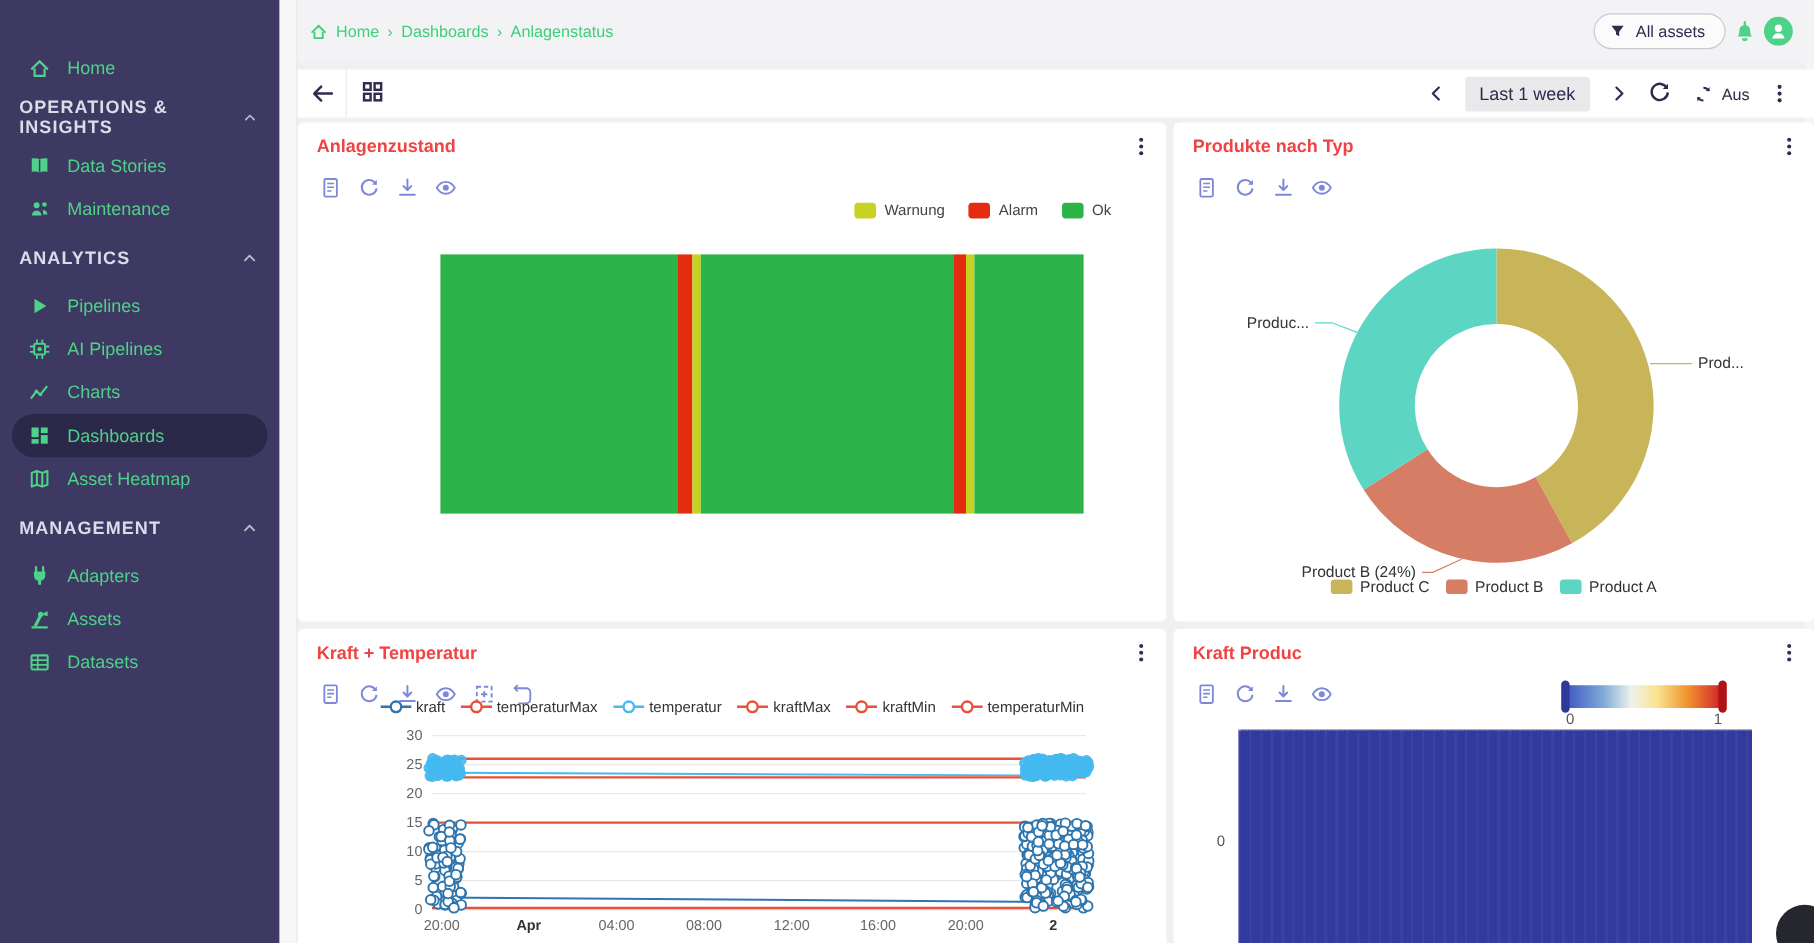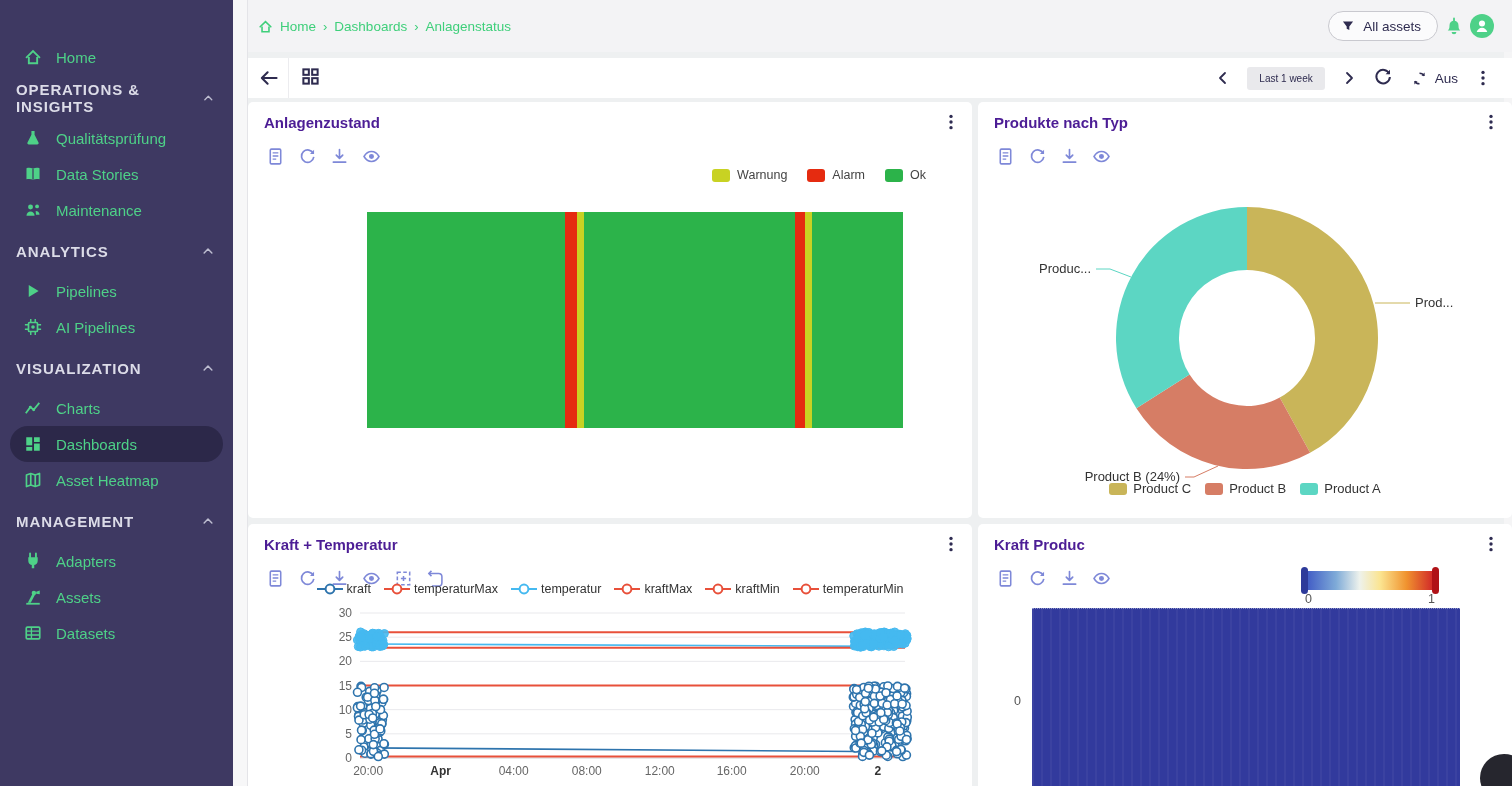--- a/index.html
+++ b/index.html
@@ -40,27 +40,27 @@
   .avatar { width:24px; height:24px; border-radius:50%; background:#4ed188; display:flex; align-items:center; justify-content:center; cursor:pointer; }
 
   
   .dash-toolbar { position:absolute; left:248px; top:58px; width:1264px; height:40px; background:#ffffff; display:flex; align-items:center; }
   .tb-left { display:flex; align-items:center; height:100%; }
   .tb-btn { width:22px; height:22px; color:#2e2b4f; cursor:pointer; }
   .tb-back-wrap { padding:0 8px 0 10px; height:100%; display:flex; align-items:center; border-right:1px solid #ececef; }
   .tb-grid-wrap { padding:0 12px; display:flex; align-items:center; }
   .tb-right { margin-left:auto; display:flex; align-items:center; gap:16px; padding-right:20px; }
   .tb-chevron { width:16px; height:16px; color:#2e2b4f; cursor:pointer; }
-  .time-range { background:#e9e9ec; border-radius:3px; padding:6px 12px; font-size:10px; color:#2e2b4f; cursor:pointer; }
+  .time-range { background:#e9e9ec; border-radius:3px; padding:6px 12px; font-size:15px; color:#2e2b4f; cursor:pointer; }
   .auto-refresh { display:flex; align-items:center; gap:7px; color:#2e2b4f; font-size:13.5px; cursor:pointer; }
   .kebab { width:18px; height:18px; color:#2e2b4f; cursor:pointer; }
 
   
   .panel { position:absolute; background:#ffffff; border-radius:5px; }
-  .panel-title { position:absolute; left:16px; top:12px; font-size:15px; font-weight:bold; color:#4c1d95; }
+  .panel-title { position:absolute; left:16px; top:12px; font-size:15px; font-weight:bold; color:#ef4444; }
   .panel-kebab { position:absolute; right:12px; top:11px; width:18px; height:18px; color:#2f2c52; cursor:pointer; }
   .tool-row { position:absolute; left:18px; top:45px; display:flex; align-items:center; gap:13px; color:#7e88d8; }
   .tool-row .ticon { width:19px; height:19px; cursor:pointer; }
 
   
   .status-legend { position:absolute; right:46px; top:66px; display:flex; align-items:center; gap:20px; }
   .status-legend .sl-item { display:flex; align-items:center; gap:7px; font-size:12.5px; color:#444; }
   .status-legend .sl-swatch { width:18px; height:13px; border-radius:3px; }
   .status-bar { position:absolute; left:119px; top:110px; width:536px; height:216px; }
   .status-seg { position:absolute; top:0; height:100%; }
@@ -106,28 +106,20 @@
         <span class="sec-label">OPERATIONS &amp; INSIGHTS</span>
         <span class="sec-chevron">
           <svg viewBox="0 0 16 16" width="100%" height="100%">
             <path d="M3.6 10.2 8 5.8l4.4 4.4" fill="none" stroke="currentColor" stroke-width="1.7" stroke-linecap="round" stroke-linejoin="round"></path>
           </svg>
         </span>
       </div>
       <div class="nav-item">
         <span class="nicon" style="display: inline-block; width: 18px; height: 18px;">
           <svg viewBox="0 0 16 16" width="100%" height="100%">
-            <path d="M6.6 1.8h2.8v3.3l3.5 6.8a1.3 1.3 0 0 1-1.2 1.9H4.3a1.3 1.3 0 0 1-1.2-1.9l3.5-6.8z" fill="currentColor"></path>
-          </svg>
-        </span>
-        <span class="nlabel">Qualitätsprüfung</span>
-      </div>
-      <div class="nav-item">
-        <span class="nicon" style="display: inline-block; width: 18px; height: 18px;">
-          <svg viewBox="0 0 16 16" width="100%" height="100%">
             <path d="M8 3.3C6.3 2.4 4.2 2.3 2.2 2.8v9.9c2-.5 4.1-.4 5.8.5 1.7-.9 3.8-1 5.8-.5V2.8C11.8 2.3 9.7 2.4 8 3.3z" fill="currentColor"></path>
             <path d="M8 3.5v9.4" stroke="#3e3962" stroke-width="1.1"></path>
           </svg>
         </span>
         <span class="nlabel">Data Stories</span>
       </div>
       <div class="nav-item">
         <span class="nicon" style="display: inline-block; width: 18px; height: 18px;">
           <svg viewBox="0 0 16 16" width="100%" height="100%">
             <circle cx="5.8" cy="5.4" r="2.2" fill="currentColor"></circle>
@@ -156,28 +148,20 @@
       </div>
       <div class="nav-item">
         <span class="nicon" style="display: inline-block; width: 18px; height: 18px;">
           <svg viewBox="0 0 16 16" width="100%" height="100%">
             <rect x="4" y="4" width="8" height="8" rx="1" fill="none" stroke="currentColor" stroke-width="1.5"></rect>
             <circle cx="8" cy="8" r="1.6" fill="currentColor"></circle>
             <path d="M6 .8v3.2M10 .8v3.2M6 12v3.2M10 12v3.2M.8 6H4M.8 10H4M12 6h3.2M12 10h3.2" stroke="currentColor" stroke-width="1.3"></path>
           </svg>
         </span>
         <span class="nlabel">AI Pipelines</span>
-      </div>
-      <div class="nav-section">
-        <span class="sec-label">VISUALIZATION</span>
-        <span class="sec-chevron">
-          <svg viewBox="0 0 16 16" width="100%" height="100%">
-            <path d="M3.6 10.2 8 5.8l4.4 4.4" fill="none" stroke="currentColor" stroke-width="1.7" stroke-linecap="round" stroke-linejoin="round"></path>
-          </svg>
-        </span>
       </div>
       <div class="nav-item">
         <span class="nicon" style="display: inline-block; width: 18px; height: 18px;">
           <svg viewBox="0 0 16 16" width="100%" height="100%">
             <path d="M1.6 12.6 5.6 7.2l3 2.4 5-6.2" fill="none" stroke="currentColor" stroke-width="1.6"></path>
             <circle cx="5.6" cy="7.2" r="1.3" fill="currentColor"></circle>
             <circle cx="8.6" cy="9.6" r="1.3" fill="currentColor"></circle>
           </svg>
         </span>
         <span class="nlabel">Charts</span>

